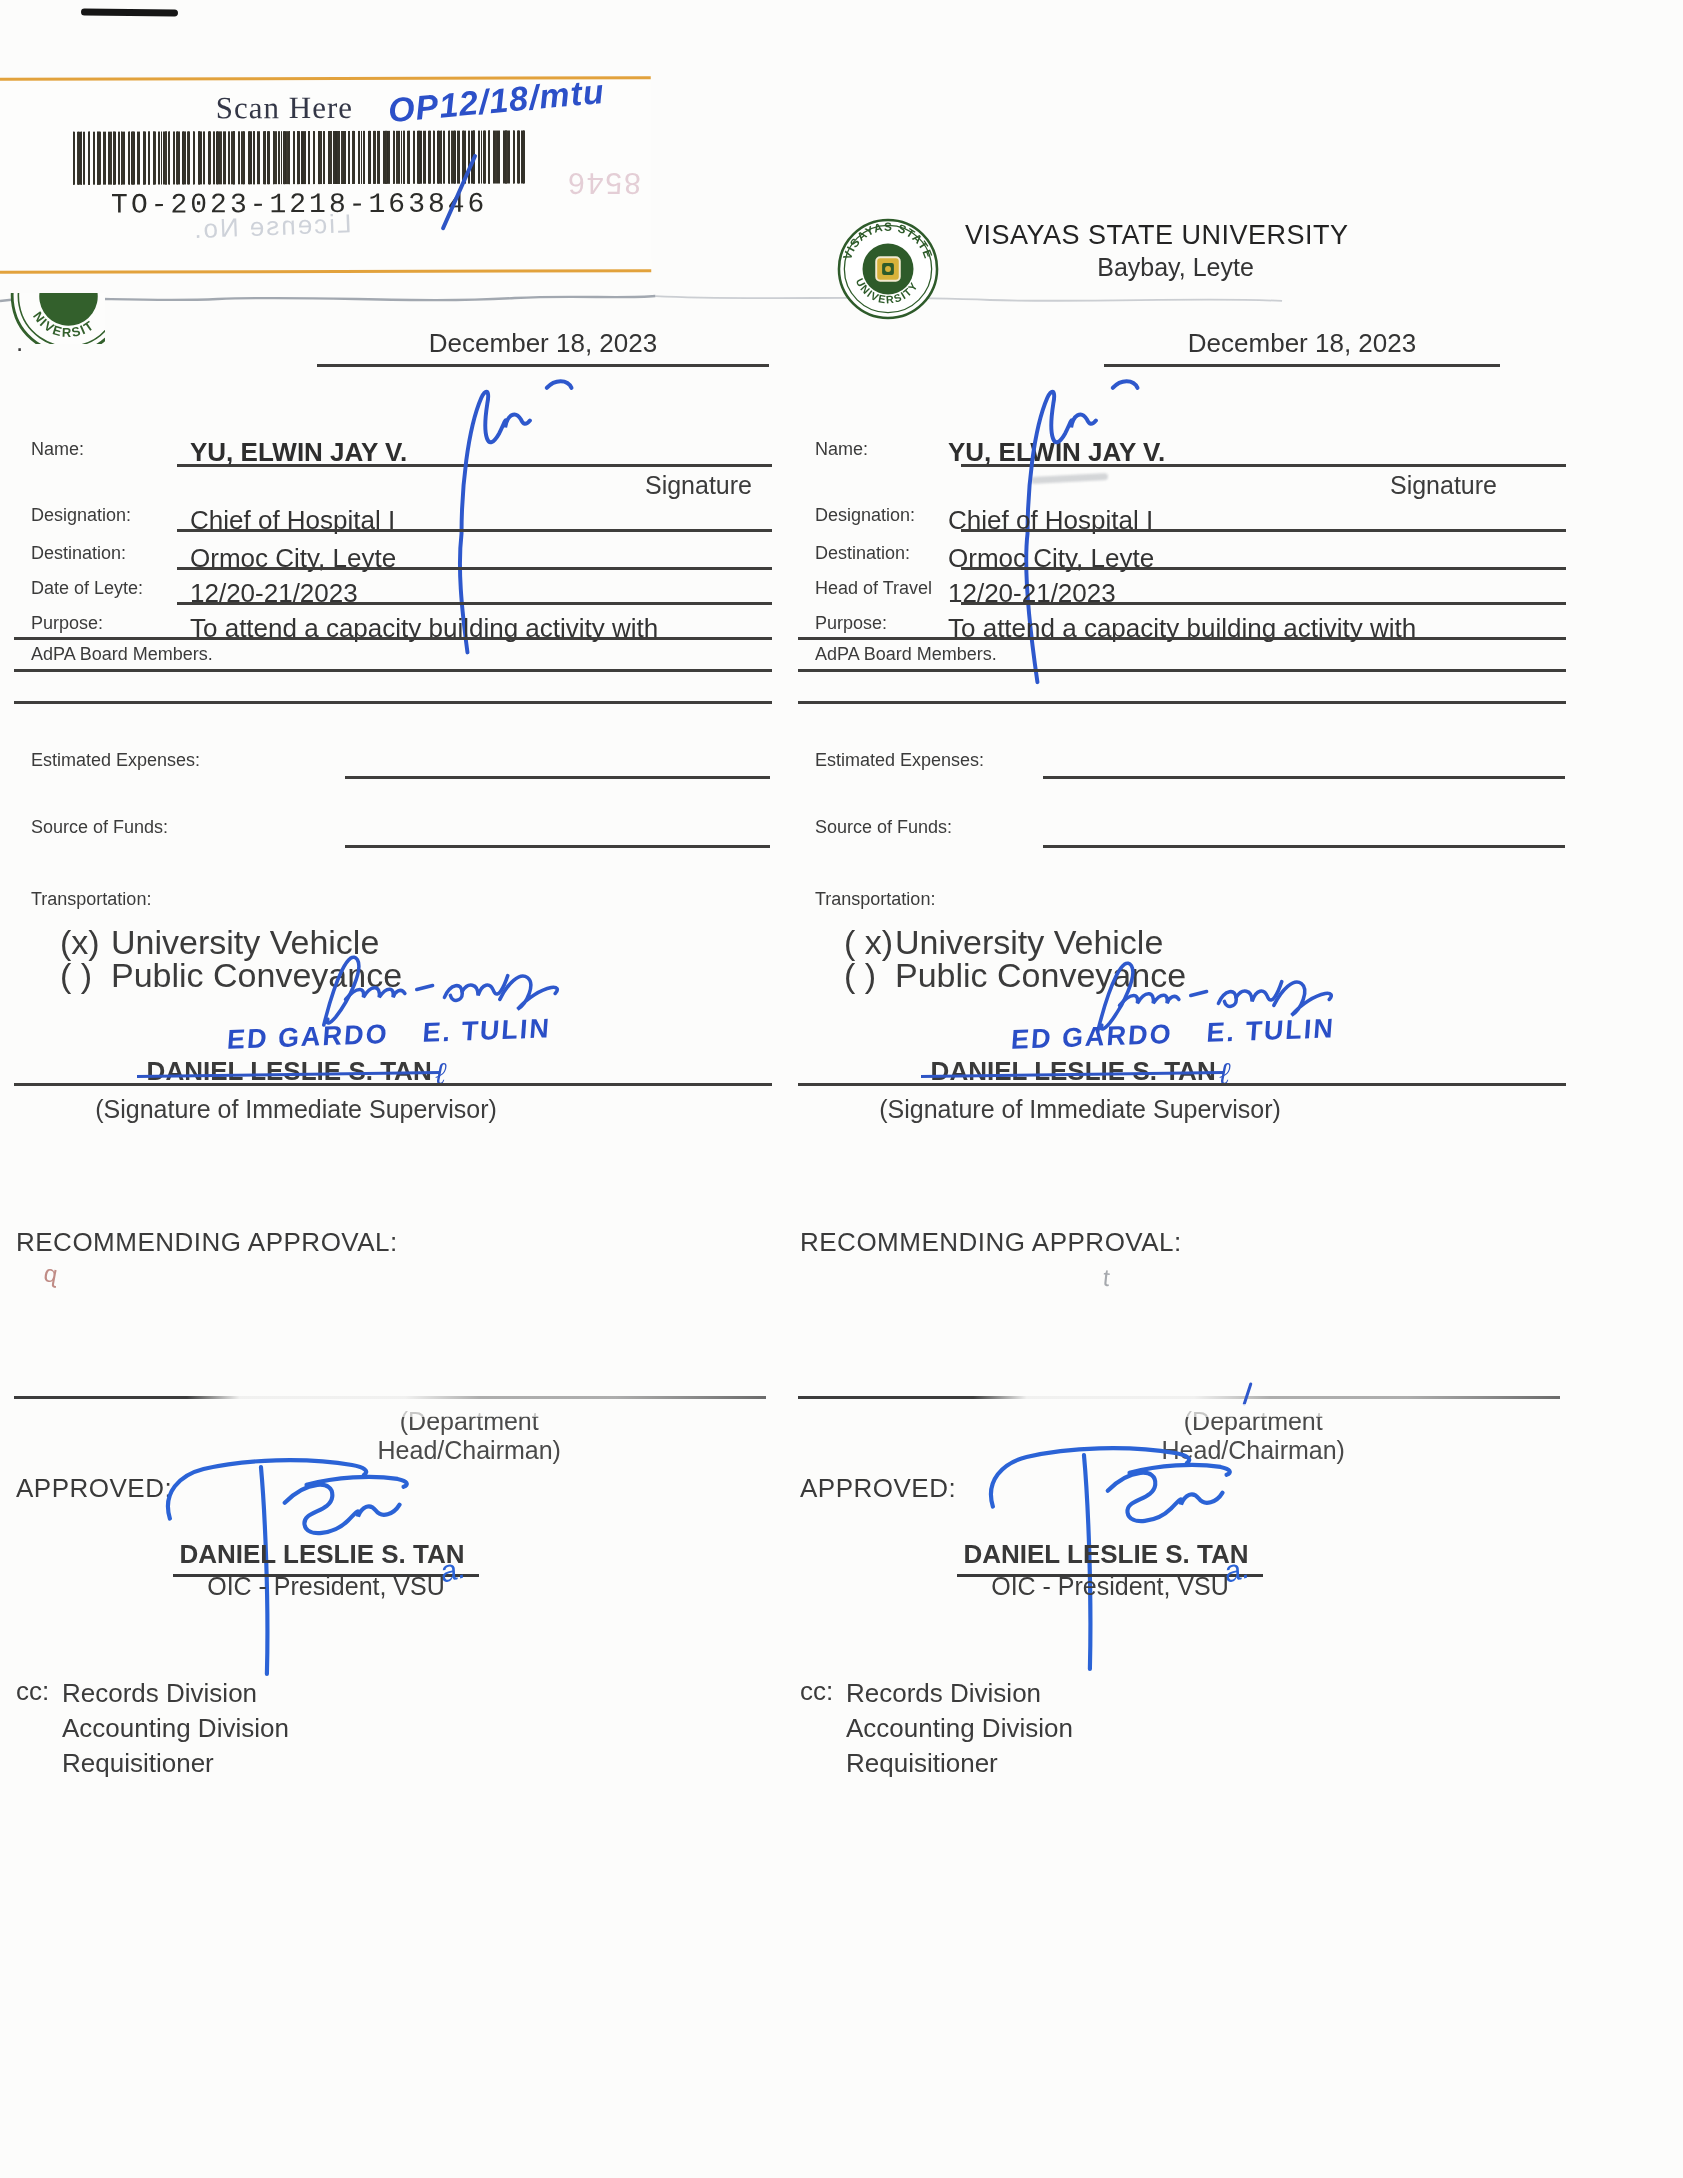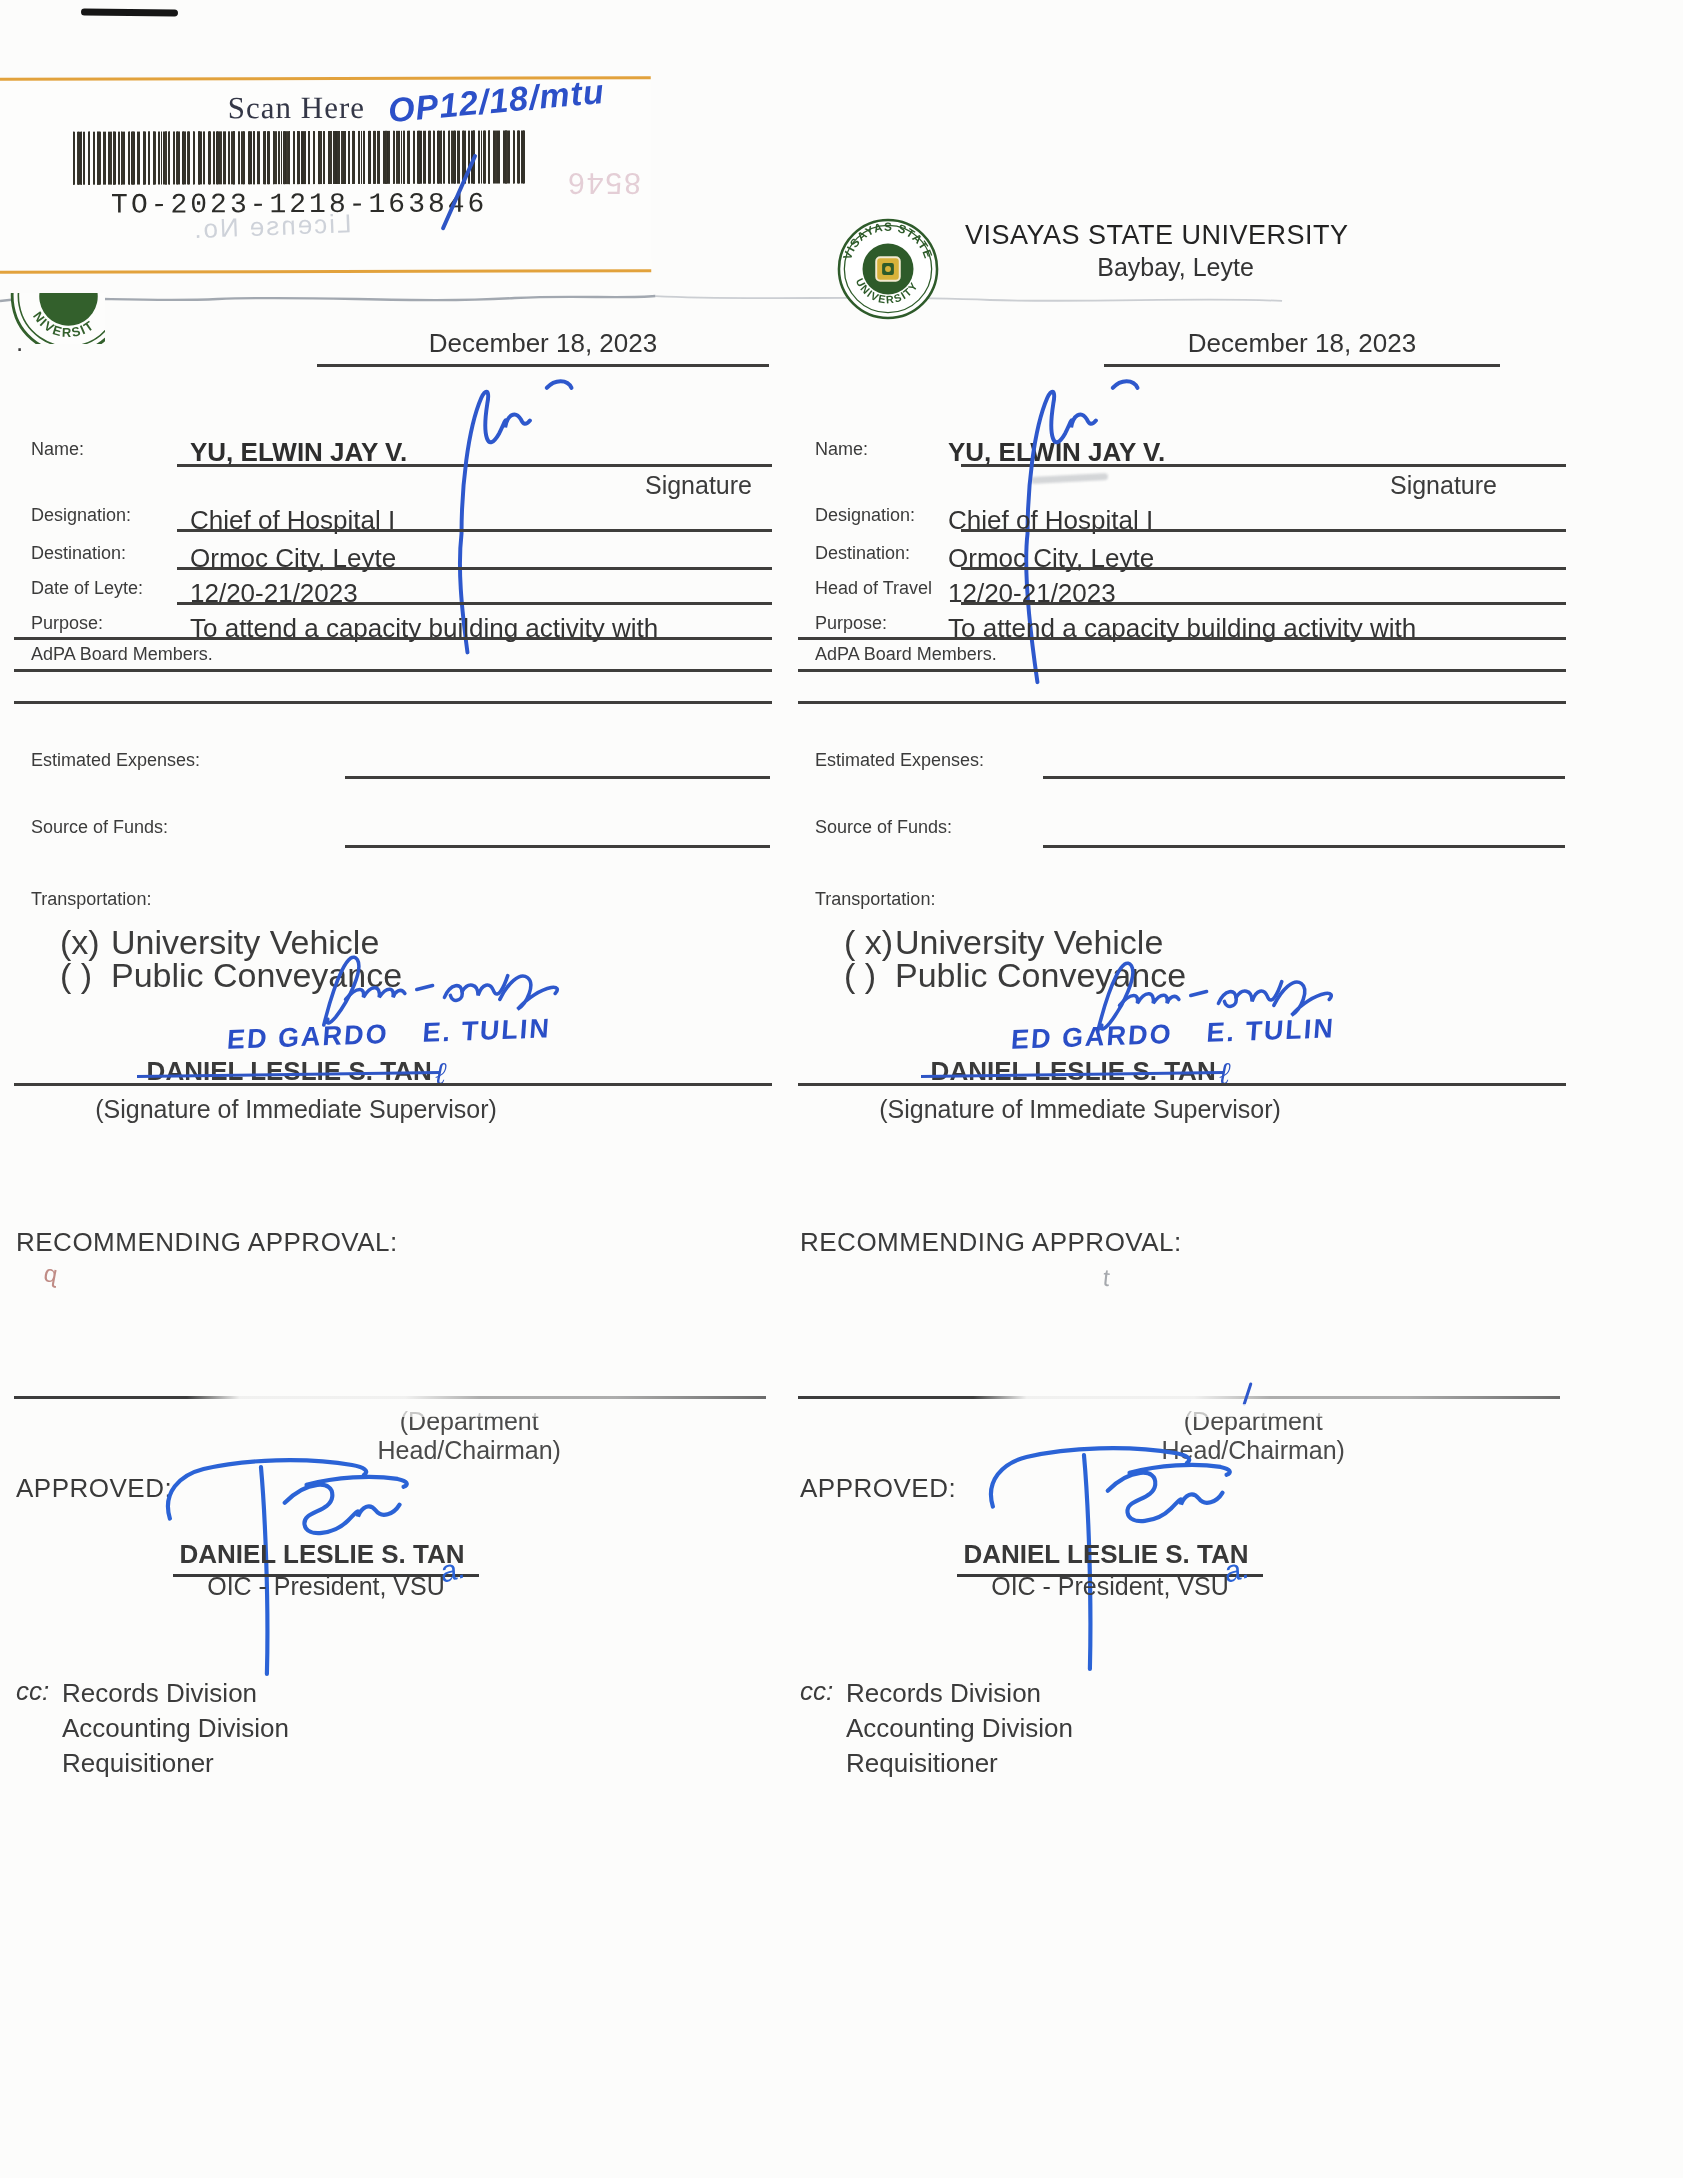--- a/index.html
+++ b/index.html
@@ -5,21 +5,21 @@
   html,body{margin:0;padding:0;background:#ffffff;}
   .page{position:relative;width:1683px;height:2178px;background:#fcfcfb;overflow:hidden;
         font-family:"Liberation Sans",sans-serif;color:#3c3c3c;}
 
   
   .black-streak{position:absolute;left:81px;top:9px;width:97px;height:7px;background:#161616;
                 border-radius:4px;transform:rotate(0.6deg);}
   .sticker{position:absolute;left:-6px;top:77px;width:657px;height:190px;background:#fdfdfc;
            border-top:3px solid #e2a23c;border-bottom:3px solid #e2a23c;transform:rotate(-0.15deg);}
   .scan-here{position:absolute;left:222px;top:10px;font-family:"Liberation Serif",serif;
-             font-size:31px;color:#343747;letter-spacing:1px;margin-left:12px;}
+             font-size:31px;color:#343747;letter-spacing:1px;}
   .barcode{position:absolute;left:79px;top:51px;width:453px;height:53px;
     background-image:
       repeating-linear-gradient(90deg,#34322a 0 2px,transparent 2px 5px),
       repeating-linear-gradient(90deg,#34322a 0 1px,transparent 1px 8px),
       repeating-linear-gradient(90deg,transparent 0 4px,#3a372e 4px 6px,transparent 6px 11px),
       repeating-linear-gradient(90deg,transparent 0 7px,#2f2d26 7px 9px,transparent 9px 17px);}
   .barcode-number{position:absolute;left:117px;top:109px;font-family:"Liberation Mono",monospace;
                   font-size:28px;color:#2c2c29;letter-spacing:3px;}
   .pen-note{position:absolute;left:394px;top:2px;font-size:34px;font-style:italic;font-weight:bold;
             color:#2c50c8;transform:rotate(-5deg);letter-spacing:1px;white-space:nowrap;}
@@ -95,21 +95,21 @@
   .fade-top{left:0;right:0;top:-3px;height:13px;background:rgba(252,252,251,0.7);}
 
   .approved-label{left:2px;top:1151px;font-size:26px;color:#3a3a3a;letter-spacing:0.5px;}
   .pres-stack{left:94px;top:1217px;width:436px;text-align:center;height:0;}
   .pres-name{position:relative;display:inline-block;font-size:26px;font-weight:bold;color:#383838;
              border-bottom:3px solid #3a3a3a;padding:0 14px 4px 6px;white-space:nowrap;}
   .pres-flourish{left:426px;top:1231px;font-size:30px;font-style:italic;color:#2b63d6;
                  transform:rotate(-14deg);}
   .pres-title{left:94px;top:1250px;width:436px;text-align:center;font-size:25px;color:#3d3d3d;}
 
-  .cc-label{left:2px;top:1354px;font-size:26px;color:#3b3b3b;font-style:italic;}
+  .cc-label{left:2px;top:1354px;font-size:26px;color:#3b3b3b;}
   .cc-list{left:48px;top:1354px;font-size:26px;color:#3b3b3b;position:absolute;}
   .cc-list div{position:static;line-height:35px;}
 
   .smudge-name{left:233px;top:153px;width:77px;height:7px;background:rgba(120,125,135,0.3);
                border-radius:4px;transform:rotate(-3deg);filter:blur(1px);}
 
   
   .sig-top{left:396px;top:48px;width:218px;height:327px;}
   .col-right .sig-top{left:178px;}
   .sig-script{left:292px;top:616px;width:267px;height:94px;}

